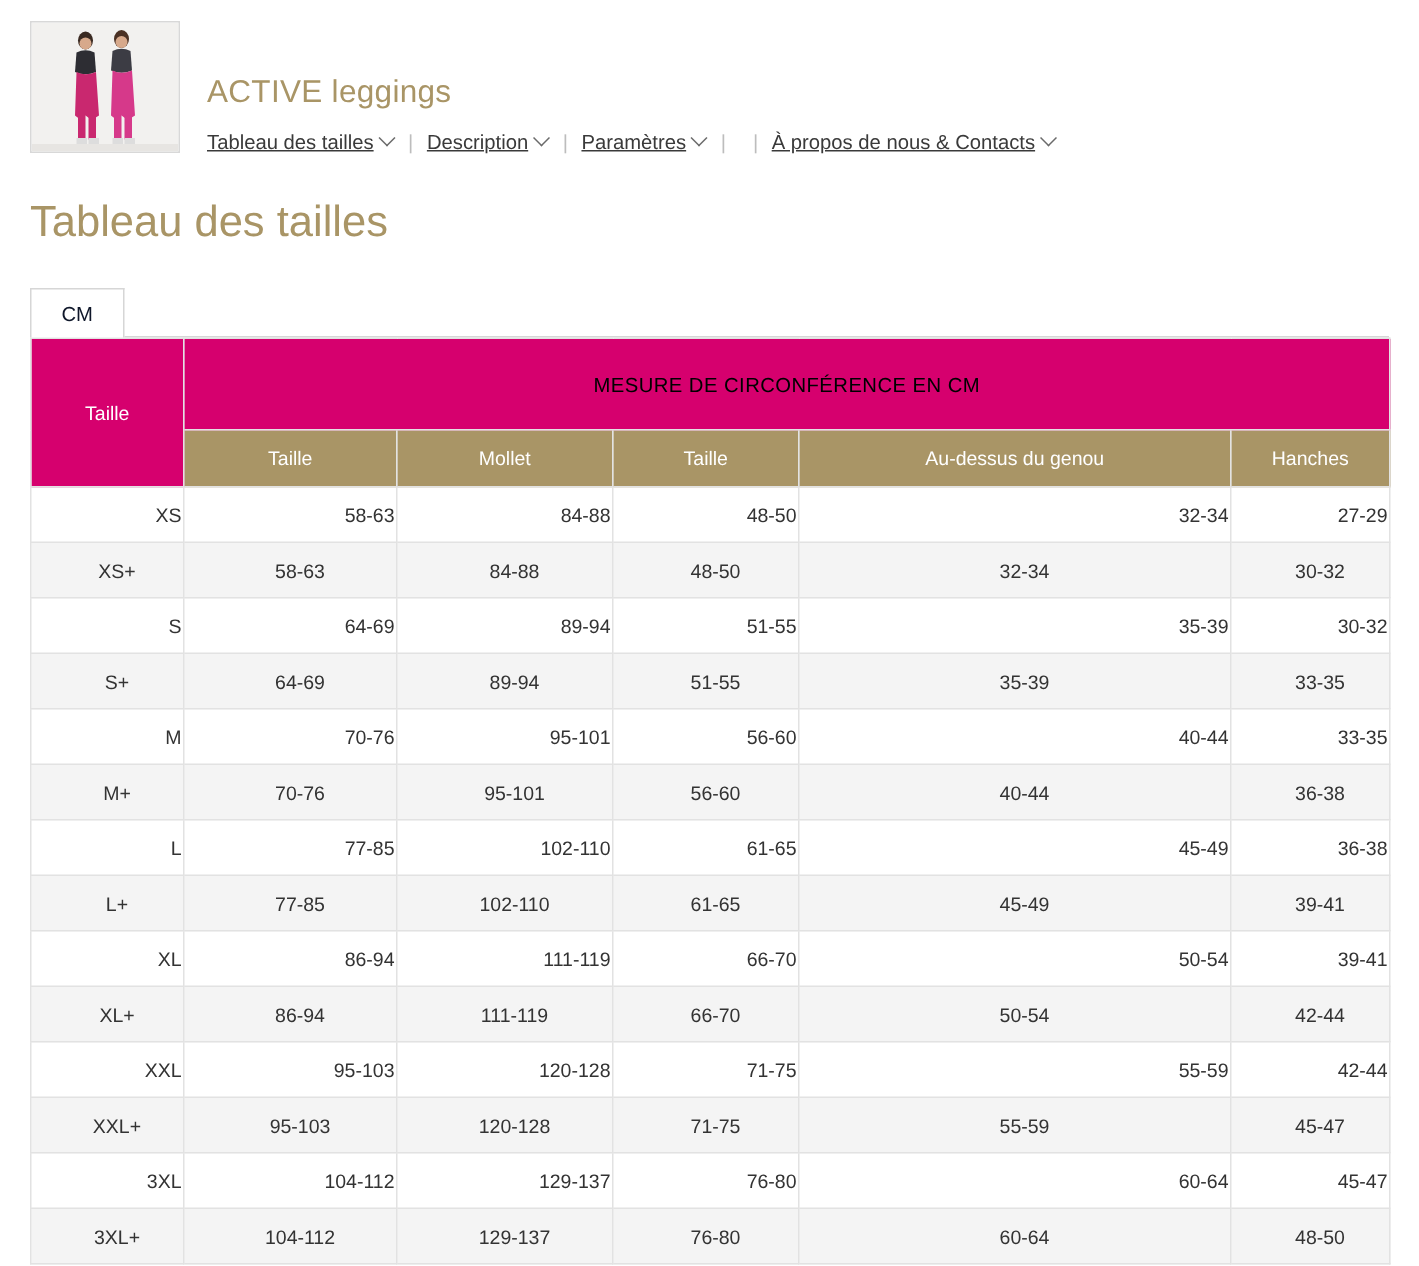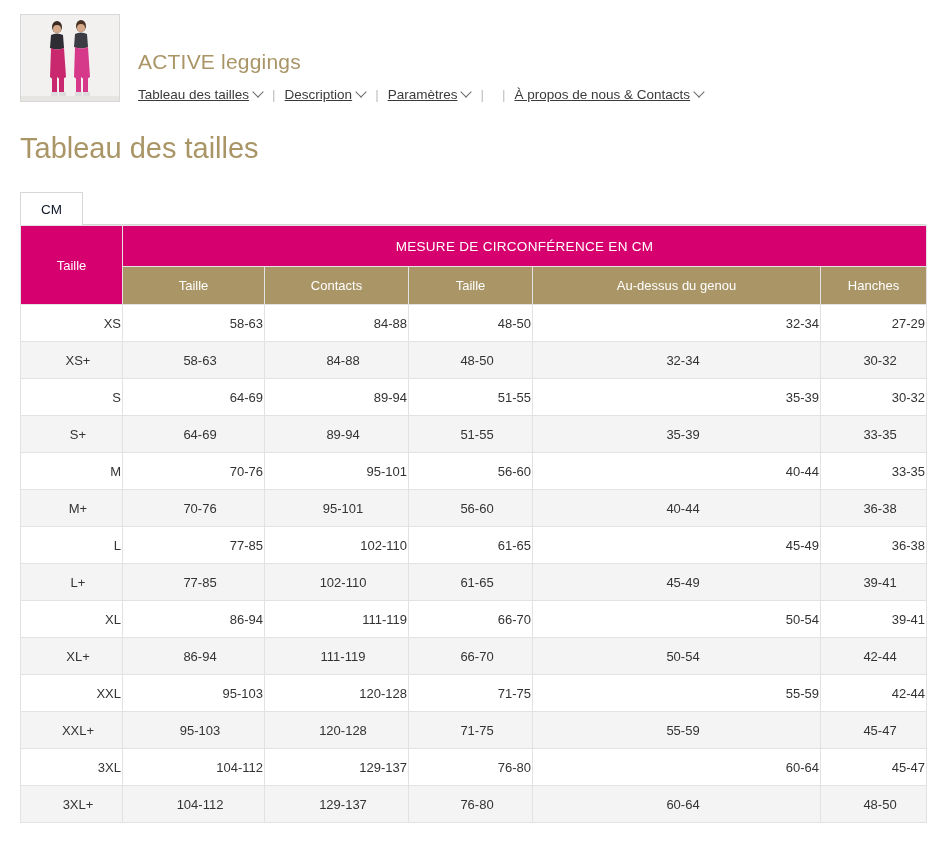--- a/index.html
+++ b/index.html
@@ -127,23 +127,23 @@
     background: #d6006e;
     color: #ffffff;
     font-size: 13px;
     text-align: center;
     vertical-align: middle;
     width: 102px;
     border: 1px solid #d6006e;
   }
   .banner-cell {
     background: #d6006e;
-    color: #ffffff;
+    color: #000000;
     font-size: 13.5px;
-    height: 41px;
+    height: 61px;
     letter-spacing: .3px;
     border: 1px solid #d6006e;
   }
   .subhead-cell {
     background: #a99566;
     color: #ffffff;
     font-size: 13px;
     text-align: center;
     height: 38px;
     border: 1px solid #a99566;
@@ -246,21 +246,21 @@
           <col class="c4">
           <col class="c5">
       </colgroup>
       <tbody>
         <tr>
           <th class="corner-cell" rowspan="2">Taille</th>
           <th class="banner-cell" colspan="5">MESURE DE CIRCONFÉRENCE EN CM</th>
         </tr>
         <tr>
           <th class="subhead-cell">Taille</th>
-          <th class="subhead-cell">Contacts</th>
+          <th class="subhead-cell">Mollet</th>
           <th class="subhead-cell">Taille</th>
           <th class="subhead-cell">Au-dessus du genou</th>
           <th class="subhead-cell">Hanches</th>
         </tr>
 
         <tr class="odd-row">
           <td class="size-cell">XS</td>
           <td class="val-cell">58-63</td>
           <td class="val-cell">84-88</td>
           <td class="val-cell">48-50</td>

